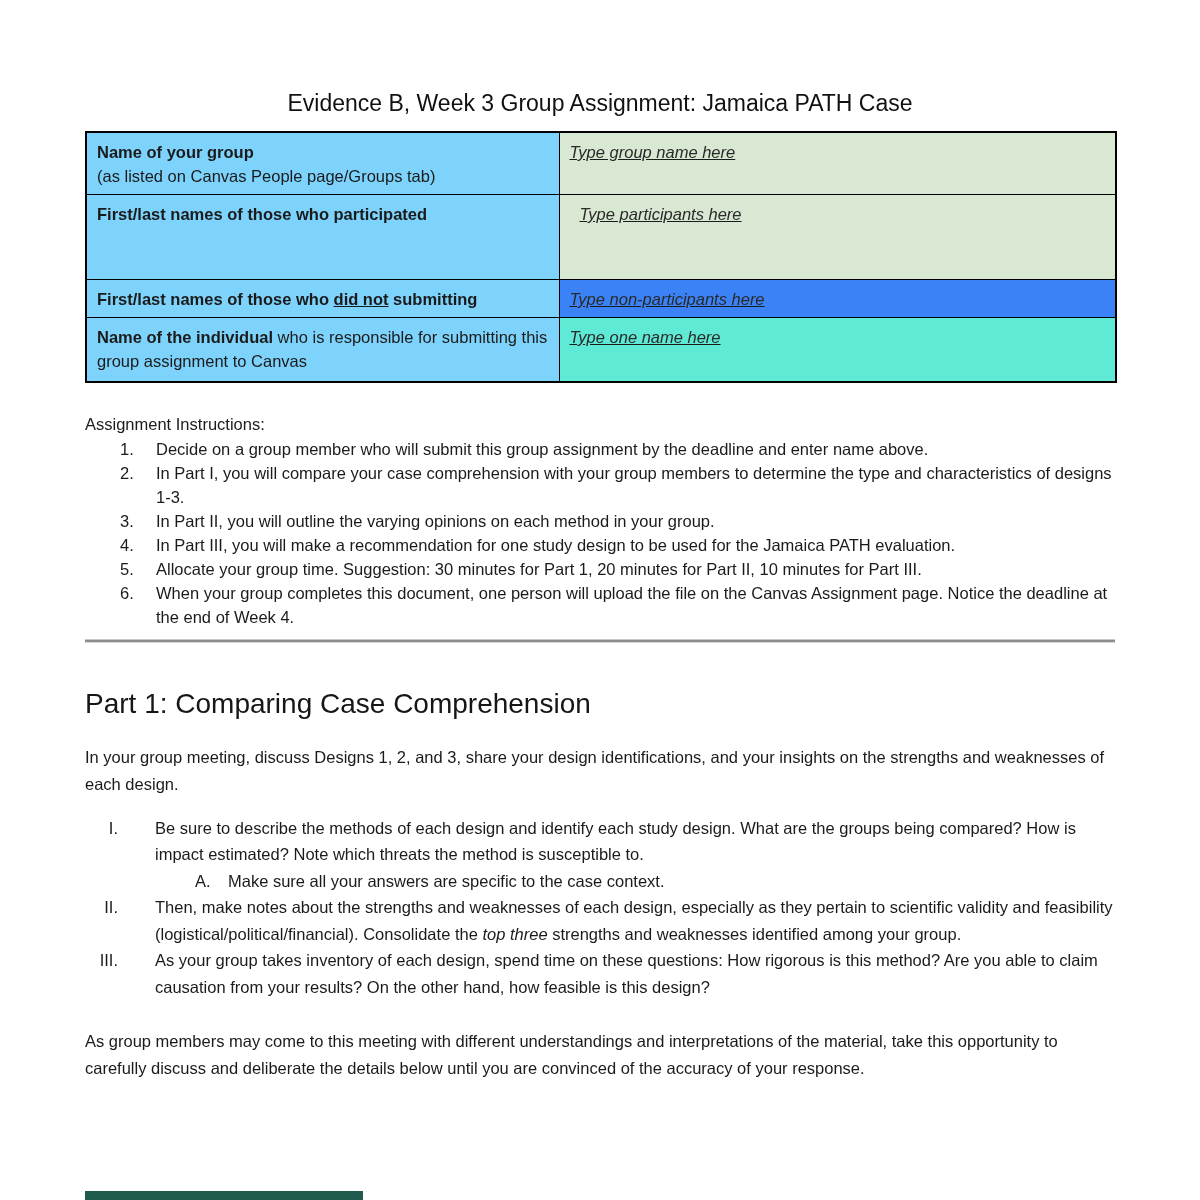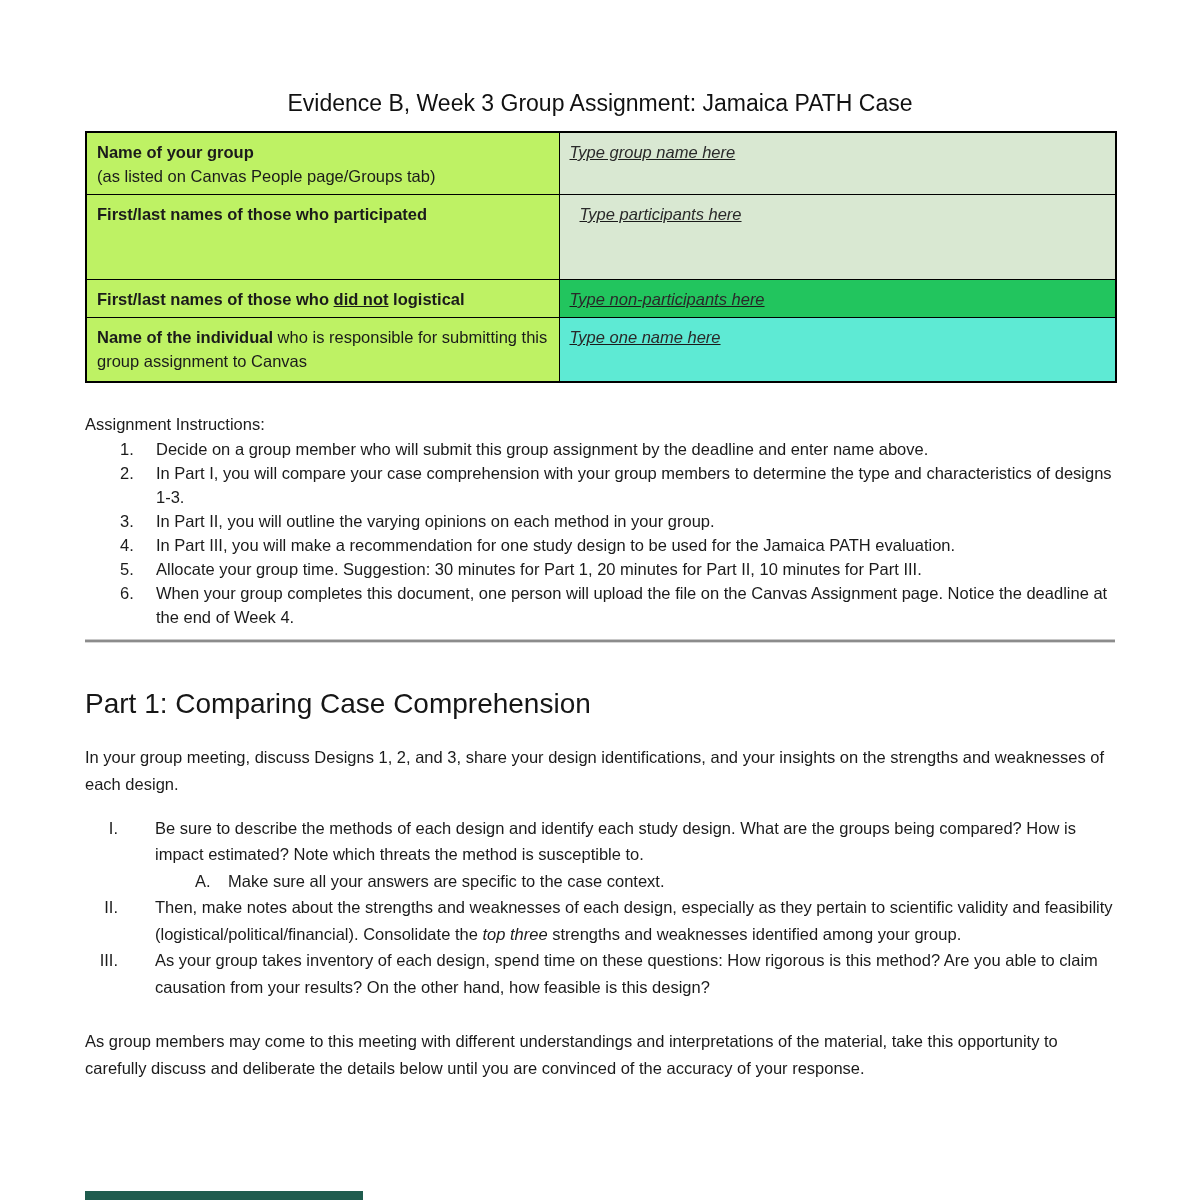--- a/index.html
+++ b/index.html
@@ -31,21 +31,21 @@
     border: 2.5px solid #000;
     table-layout: fixed;
   }
   table.group-table td {
     border: 1.5px solid #000;
     vertical-align: top;
     padding: 7px 10px 6px 10px;
     font-size: 16.5px;
     line-height: 24px;
   }
-  td.label-cell { width: 473px; background: #bef264; }
+  td.label-cell { width: 473px; background: #7dd3fc; }
   td.value-cell { width: 557px; padding-left: 14px; text-decoration: underline; }
   tr.row-1 { height: 58px; }
   tr.row-2 { height: 85px; }
   tr.row-3 { height: 34px; }
   tr.row-4 { height: 64px; }
   .lbl-bold { font-weight: 700; }
   .lbl-underline { font-weight: 700; text-decoration: underline; }
   .placeholder { font-style: italic; color: #2a2a2a; }
 
   .instructions-heading {
@@ -125,23 +125,23 @@
       <tr class="row-2">
         <td class="label-cell">
           <span class="lbl-bold">First/last names of those who participated</span>
         </td>
         <td class="value-cell green-cell" style="background: rgb(217, 232, 210); padding-left: 20px;">
           <span class="placeholder">Type participants here</span>
         </td>
       </tr>
       <tr class="row-3">
         <td class="label-cell">
-          <span class="lbl-bold">First/last names of those who </span><span class="lbl-underline">did not</span><span class="lbl-bold"> logistical</span>
-        </td>
-        <td class="value-cell green-cell" style="background: #22c55e;">
+          <span class="lbl-bold">First/last names of those who </span><span class="lbl-underline">did not</span><span class="lbl-bold"> submitting</span>
+        </td>
+        <td class="value-cell green-cell" style="background: #3b82f6;">
           <span class="placeholder">Type non-participants here</span>
         </td>
       </tr>
       <tr class="row-4">
         <td class="label-cell">
           <span class="lbl-bold">Name of the individual</span><span> who is responsible for submitting this group assignment to Canvas</span>
         </td>
         <td class="value-cell green-cell" style="background: #5eead4;">
           <span class="placeholder">Type one name here</span>
         </td>

